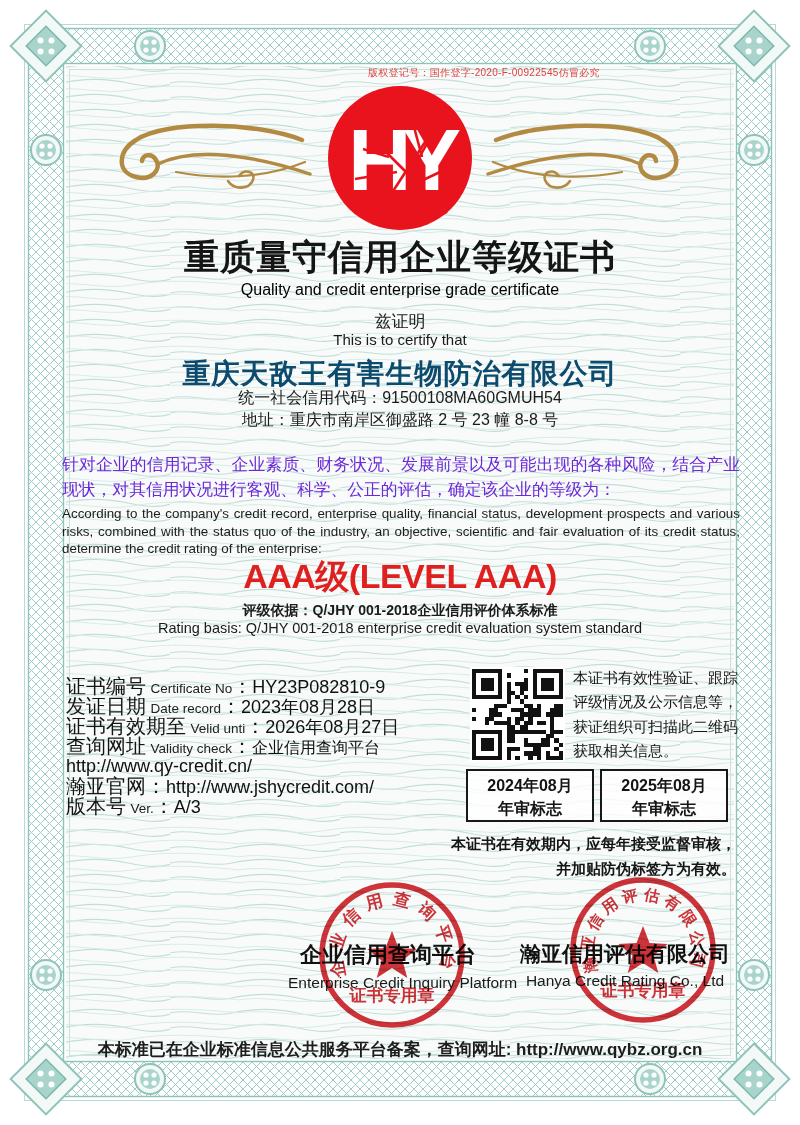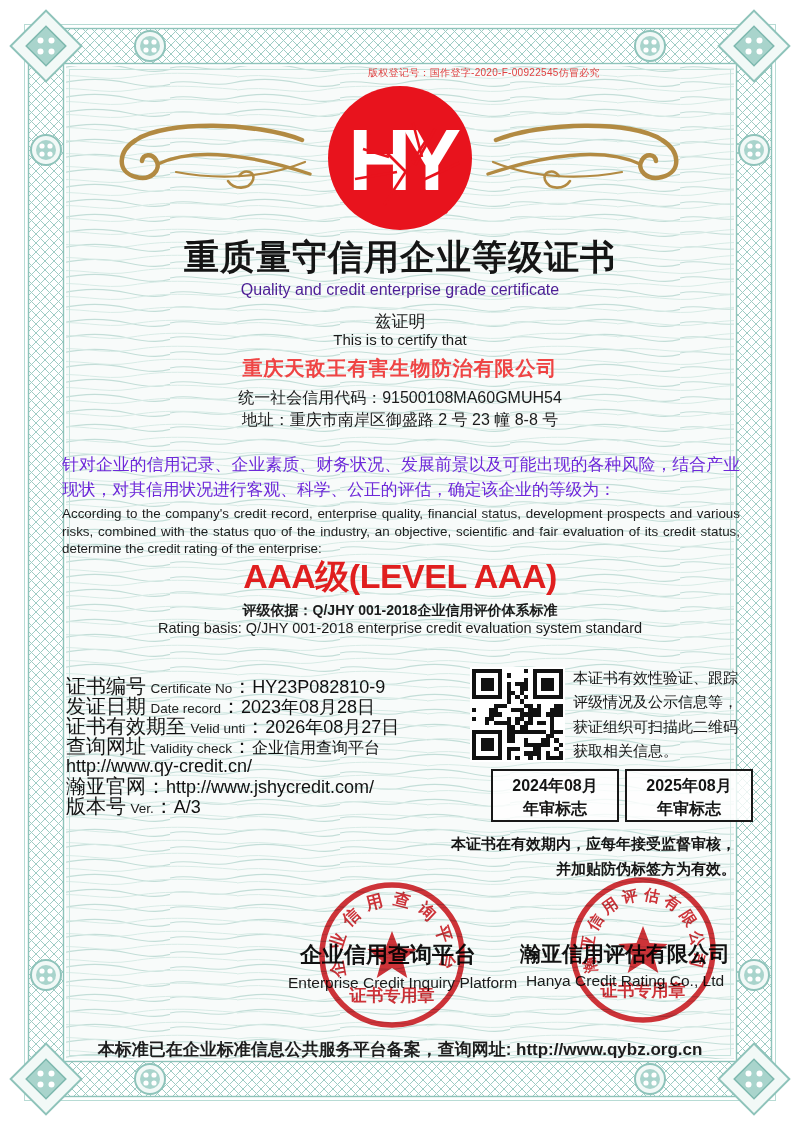--- a/index.html
+++ b/index.html
@@ -7,41 +7,41 @@
   .page{position:absolute;inset:0;width:800px;height:1125px;}
   .abs{position:absolute;}
   .ctr{left:66px;width:668px;text-align:center;}
   #bg-svg{position:absolute;left:0;top:0;z-index:0;}
   .copyright{top:66px;left:368px;font-size:10px;color:#e04040;letter-spacing:.3px;z-index:2;}
   #logo-svg{left:327px;top:85px;z-index:3;}
   .flourish{top:120px;z-index:2;}
   .fl-left{left:106px;}
   .fl-right{left:480px;transform:scaleX(-1);}
   .title{top:234px;font-size:35px;font-weight:700;letter-spacing:1px;color:#151515;z-index:2;}
-  .subtitle{top:281px;font-size:16px;color:#4c1d95;z-index:2;}
+  .subtitle{top:281px;font-size:16px;color:#000000;z-index:2;}
   .certify-zh{top:310px;font-size:17px;z-index:2;}
   .certify-en{top:331px;font-size:15px;z-index:2;}
-  .company{top:355px;font-size:20px;font-weight:700;letter-spacing:1px;color:#ef4444;z-index:2;}
+  .company{top:355px;font-size:28px;font-weight:700;letter-spacing:1px;color:#0c4a6e;z-index:2;}
   .code-line{top:388px;font-size:16px;z-index:2;}
   .addr-line{top:410px;font-size:16px;z-index:2;}
   .para{left:62px;width:678px;z-index:2;}
   .para-zh{top:452px;font-size:16.8px;line-height:25px;text-align:justify;font-weight:500;color:#6d28d9;}
   .para-en{top:505px;font-size:13.4px;line-height:17.5px;text-align:justify;color:#1c1c1c;}
   .grade{top:554px;font-size:34px;font-weight:800;color:#e01f1f;letter-spacing:-.5px;z-index:2;}
   .basis-zh{top:602px;font-size:14px;font-weight:600;z-index:2;}
   .basis-en{top:620px;font-size:14.5px;z-index:2;}
   .details{left:66px;top:676px;z-index:2;}
   .d-row{white-space:nowrap;height:20px;line-height:20px;}
   .d-zh{font-size:20px;color:#141414;text-align:right;}
   .d-en{font-size:13.5px;color:#222;}
   .d-val{font-size:18px;color:#101010;}
   .d-val.cjk{font-size:16px;}
   #qr-svg{left:470px;top:667px;z-index:2;background:#fff;padding:2px;}
   .qr-note{left:573px;top:666px;width:172px;font-size:15px;line-height:24.3px;font-weight:500;color:#161616;z-index:2;}
-  .year-box{top:769px;width:124px;height:46px;border:2.4px solid #181818;background:rgba(255,255,255,.8);text-align:center;font-size:16px;line-height:23px;padding-top:3px;font-weight:600;color:#141414;z-index:2;margin-left:25px;}
+  .year-box{top:769px;width:124px;height:46px;border:2.4px solid #181818;background:rgba(255,255,255,.8);text-align:center;font-size:16px;line-height:23px;padding-top:3px;font-weight:600;color:#141414;z-index:2;}
   .yb-1{left:466px;}
   .yb-2{left:600px;}
   .supervision{left:450px;top:831px;width:286px;text-align:right;font-size:15px;line-height:25px;font-weight:600;color:#151515;z-index:2;}
   .supervision div{white-space:nowrap;}
   .org{z-index:2;text-align:center;}
   .org-zh{font-weight:700;color:#111;white-space:nowrap;}
   .org-en{font-size:15.5px;color:#1a1a1a;margin-top:4px;white-space:nowrap;}
   .org-left{left:288px;top:940px;width:200px;}
   .org-left .org-zh{font-size:22px;}
   .org-right{left:515px;top:940px;width:220px;}

